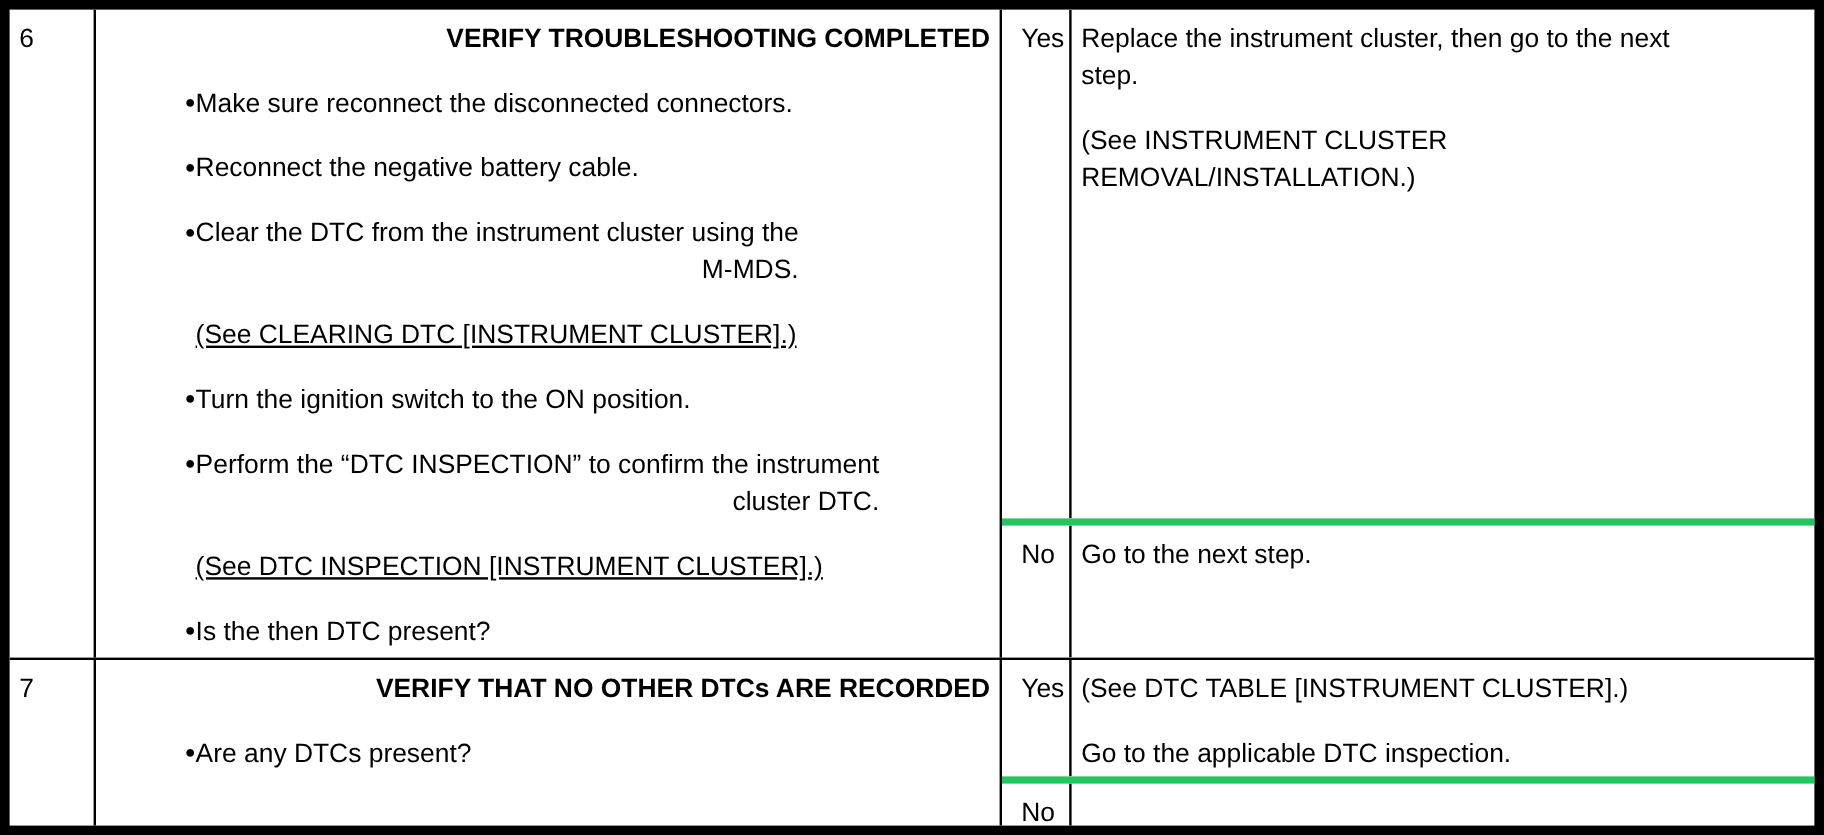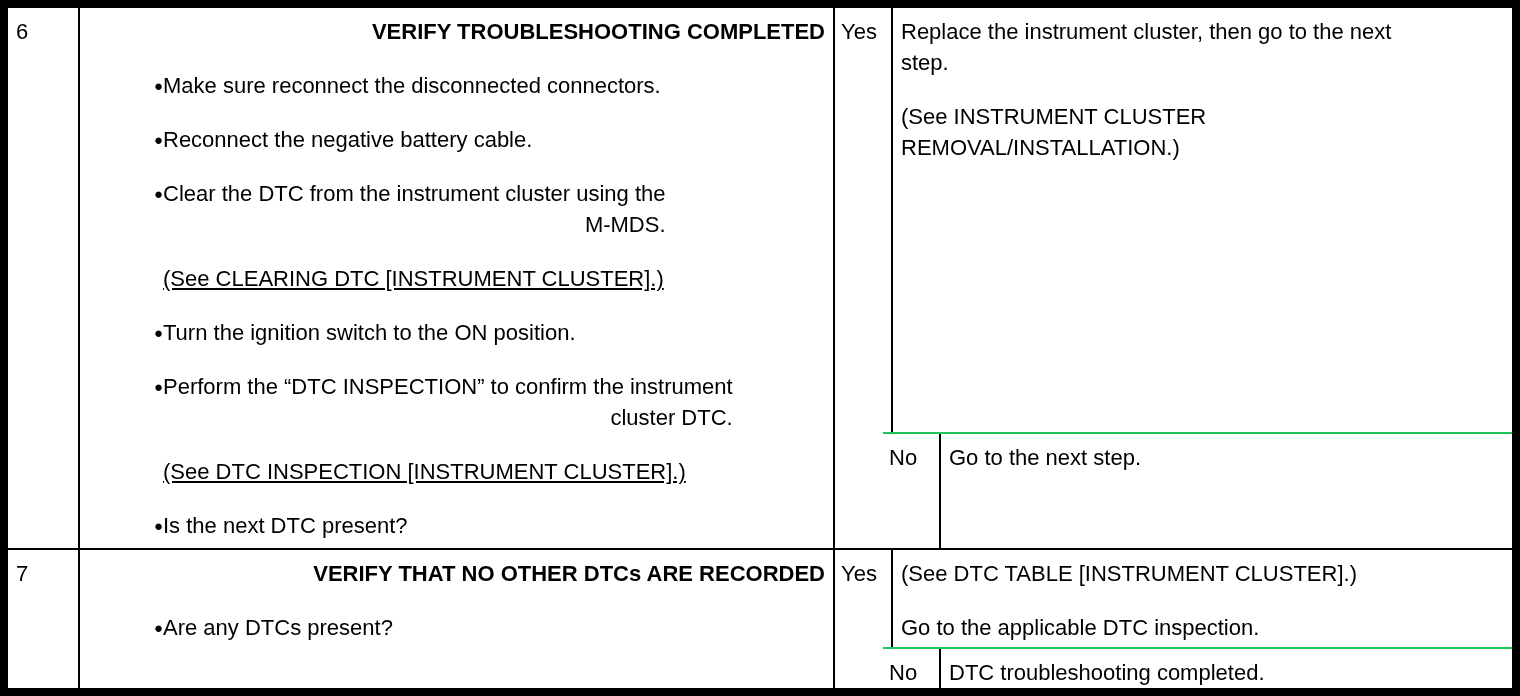--- a/index.html
+++ b/index.html
@@ -30,28 +30,28 @@
   }
   .col-action {
     width: 755px;
     flex: none;
     border-right: 2px solid #000000;
     padding: 8px 8px 0 10px;
     text-align: right;
   }
   .col-right { flex: 1; display: flex; flex-direction: column; min-width: 0; }
   .subrow { display: flex; flex-direction: row; box-sizing: border-box; overflow: hidden; }
-  .subrow-no { border-top: 2px solid #22c55e; flex: 1; margin-left: 48px; }
+  .subrow-no { border-top: 6px solid #22c55e; flex: 1; }
   .row-6 .subrow-yes { height: 424px; flex: none; }
   .row-7 .subrow-yes { height: 97px; flex: none; }
   .col-yn {
     width: 58px;
     flex: none;
     border-right: 2px solid #000000;
-    padding: 8px 2px 0 6px;
+    padding: 8px 2px 0 16px;
     box-sizing: border-box;
   }
   .col-result {
     flex: 1;
     padding: 8px 10px 0 8px;
     box-sizing: border-box;
     min-width: 0;
   }
   .stack > * + * { margin-top: 23px; }
   .action-title { font-weight: bold; }
@@ -99,21 +99,21 @@
       <div class="item item-bullet">
         <span class="marker">●</span>
         <span class="item-text pre">Perform the “DTC INSPECTION” to confirm the instrument
 cluster DTC.</span>
       </div>
       <div class="item item-note">
         <span class="item-text pre">(See DTC INSPECTION [INSTRUMENT CLUSTER].)</span>
       </div>
       <div class="item item-bullet">
         <span class="marker">●</span>
-        <span class="item-text pre">Is the next DTC present?</span>
+        <span class="item-text pre">Is the then DTC present?</span>
       </div>
     </div>
     <div class="col-right">
       <div class="subrow subrow-yes">
         <div class="cell col-yn">
           <span>Yes</span>
         </div>
         <div class="cell col-result stack">
           <div class="pre">Replace the instrument cluster, then go to the next
 step.</div>
@@ -150,20 +150,17 @@
         </div>
         <div class="cell col-result stack">
           <div class="pre">(See DTC TABLE [INSTRUMENT CLUSTER].)</div>
           <div class="pre">Go to the applicable DTC inspection.</div>
         </div>
       </div>
       <div class="subrow subrow-no">
         <div class="cell col-yn">
           <span>No</span>
         </div>
-        <div class="cell col-result stack">
-          <div class="pre">DTC troubleshooting completed.</div>
-        </div>
       </div>
     </div>
   </div>
 
 </div>
 
 </body></html>

